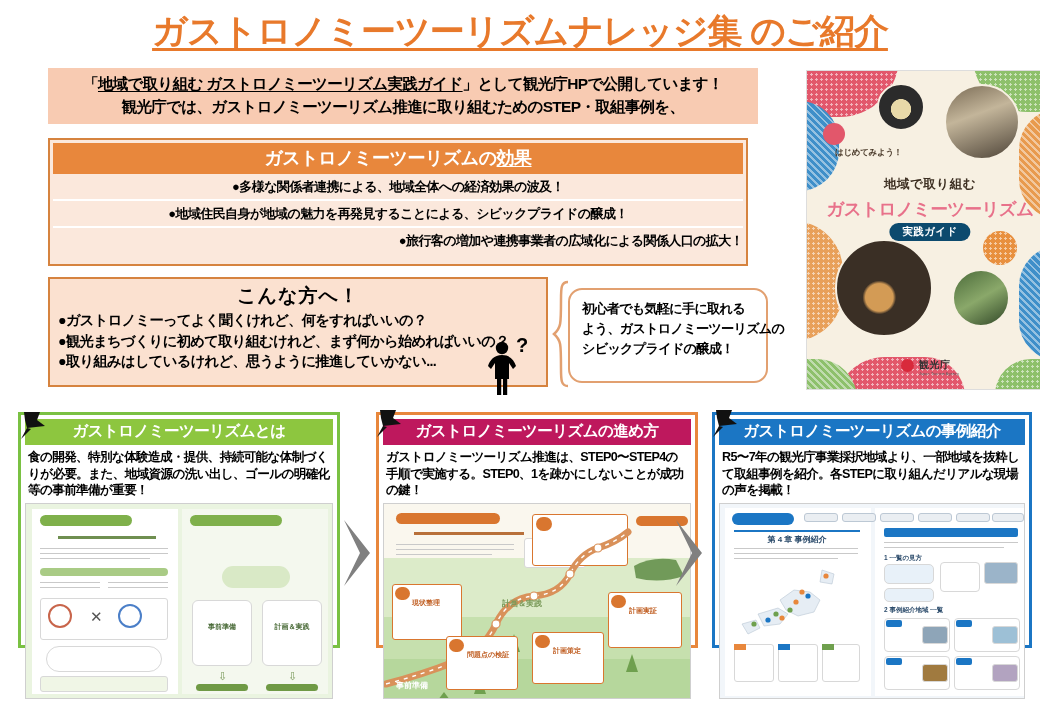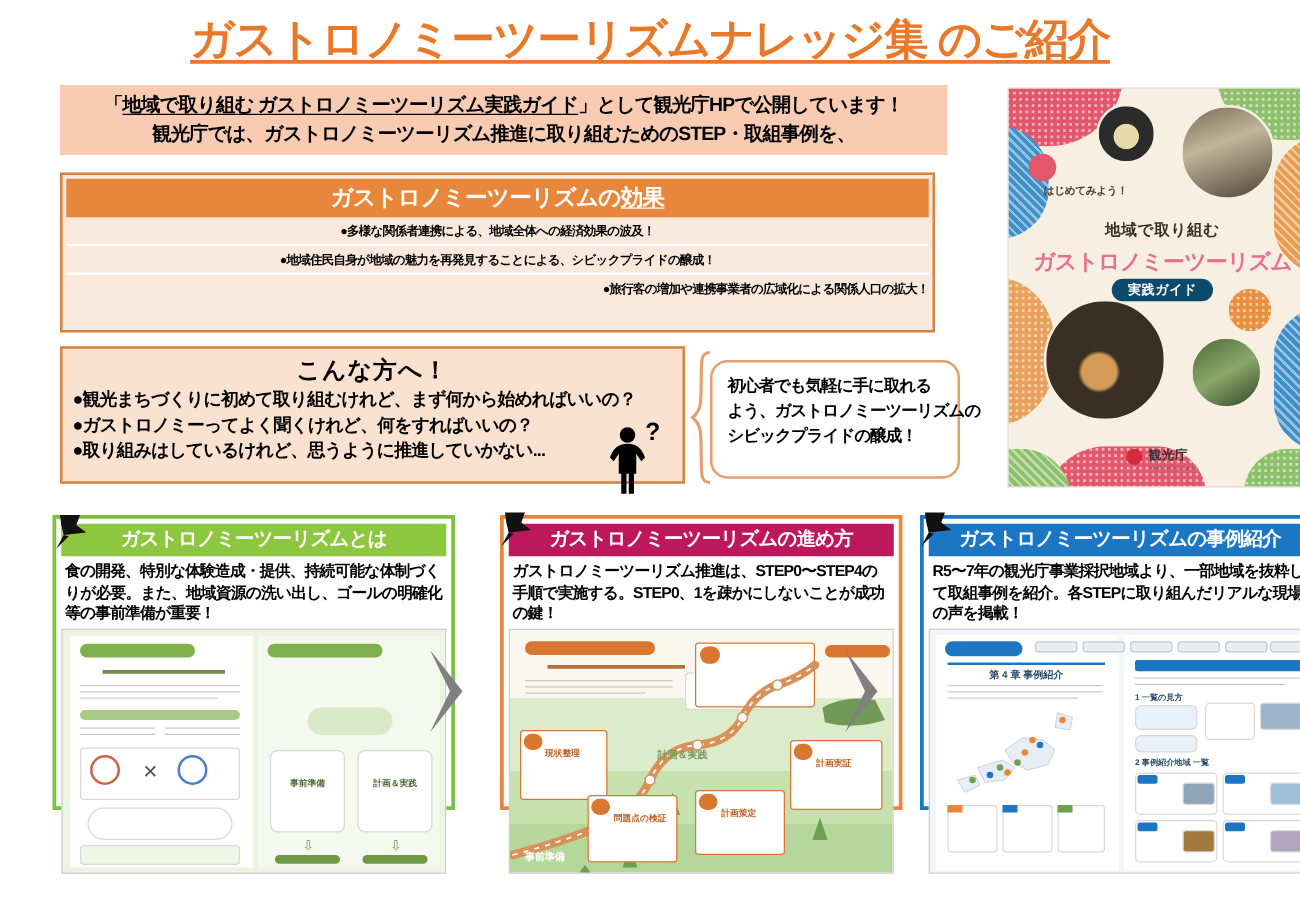--- a/index.html
+++ b/index.html
@@ -53,21 +53,21 @@
   #effects-header {
     background: #E8873C; color: #fff;
     font-size: 18px; font-weight: bold;
     text-align: center; padding: 3px 0 4px;
     letter-spacing: -0.5px;
   }
   #effects-header .u { text-decoration: underline; text-underline-offset: 2px; }
   .effect-row {
     background: #FBE8DC;
     text-align: center;
-    font-size: 10px; font-weight: bold; color: #000;
+    font-size: 13px; font-weight: bold; color: #000;
     letter-spacing: -0.6px;
     padding: 4px 0 3px;
     border-bottom: 2px solid #fff;
     white-space: nowrap;
   }
   .effect-row:last-child { border-bottom: none; text-align: right; }
 
   
   #audience-box {
     position: absolute;
@@ -163,21 +163,20 @@
   #bk-logo .t1 { font-size: 10px; font-weight: bold; color: #333; letter-spacing: 0.5px; }
   #bk-logo .t2 { font-size: 3.6px; color: #555; display:block; letter-spacing: .2px; }
 
   
   .panel {
     position: absolute; top: 412px;
     width: 322px; height: 236px;
     border: 3px solid;
     background: #fff;
     padding: 4px;
-    margin-left: 24px;
   }
   #panel-1 { left: 18px; border-color: #7AC143; }
   #panel-2 { left: 376px; border-color: #E8873C; }
   #panel-3 { left: 712px; border-color: #1B76C4; width: 320px; }
 
   .panel-header {
     color: #fff; font-size: 15.5px; font-weight: bold;
     text-align: center; padding: 2px 0 3px;
     letter-spacing: -0.6px; white-space: nowrap;
   }
@@ -225,22 +224,22 @@
 
 <div id="effects-box">
   <div id="effects-header"><span>ガストロノミーツーリズムの</span><span class="u">効果</span></div>
   <div class="effect-row">●多様な関係者連携による、地域全体への経済効果の波及！</div>
   <div class="effect-row">●地域住民自身が地域の魅力を再発見することによる、シビックプライドの醸成！</div>
   <div class="effect-row">●旅行客の増加や連携事業者の広域化による関係人口の拡大！</div>
 </div>
 
 <div id="audience-box">
   <div id="audience-title">こんな方へ！</div>
+  <div class="audience-row">●ガストロノミーってよく聞くけれど、何をすればいいの？</div>
   <div class="audience-row">●観光まちづくりに初めて取り組むけれど、まず何から始めればいいの？</div>
-  <div class="audience-row">●ガストロノミーってよく聞くけれど、何をすればいいの？</div>
   <div class="audience-row">●取り組みはしているけれど、思うように推進していかない...</div>
   <svg id="person-icon" viewBox="0 0 60 62">
     <text x="38" y="17" font-size="20" font-weight="bold" fill="#000" font-family="Liberation Sans, sans-serif">?</text>
     <circle cx="24" cy="13" r="6.2" fill="#000"></circle>
     <path d="M24 20 C16 20 12 25 10 31 L13 34 L17 28 L17 44 L31 44 L31 28 L35 34 L38 31 C36 25 32 20 24 20 Z" fill="#000"></path>
     <rect x="19" y="43" width="4.2" height="17" fill="#000"></rect>
     <rect x="25" y="43" width="4.2" height="17" fill="#000"></rect>
   </svg>
 </div>
 

